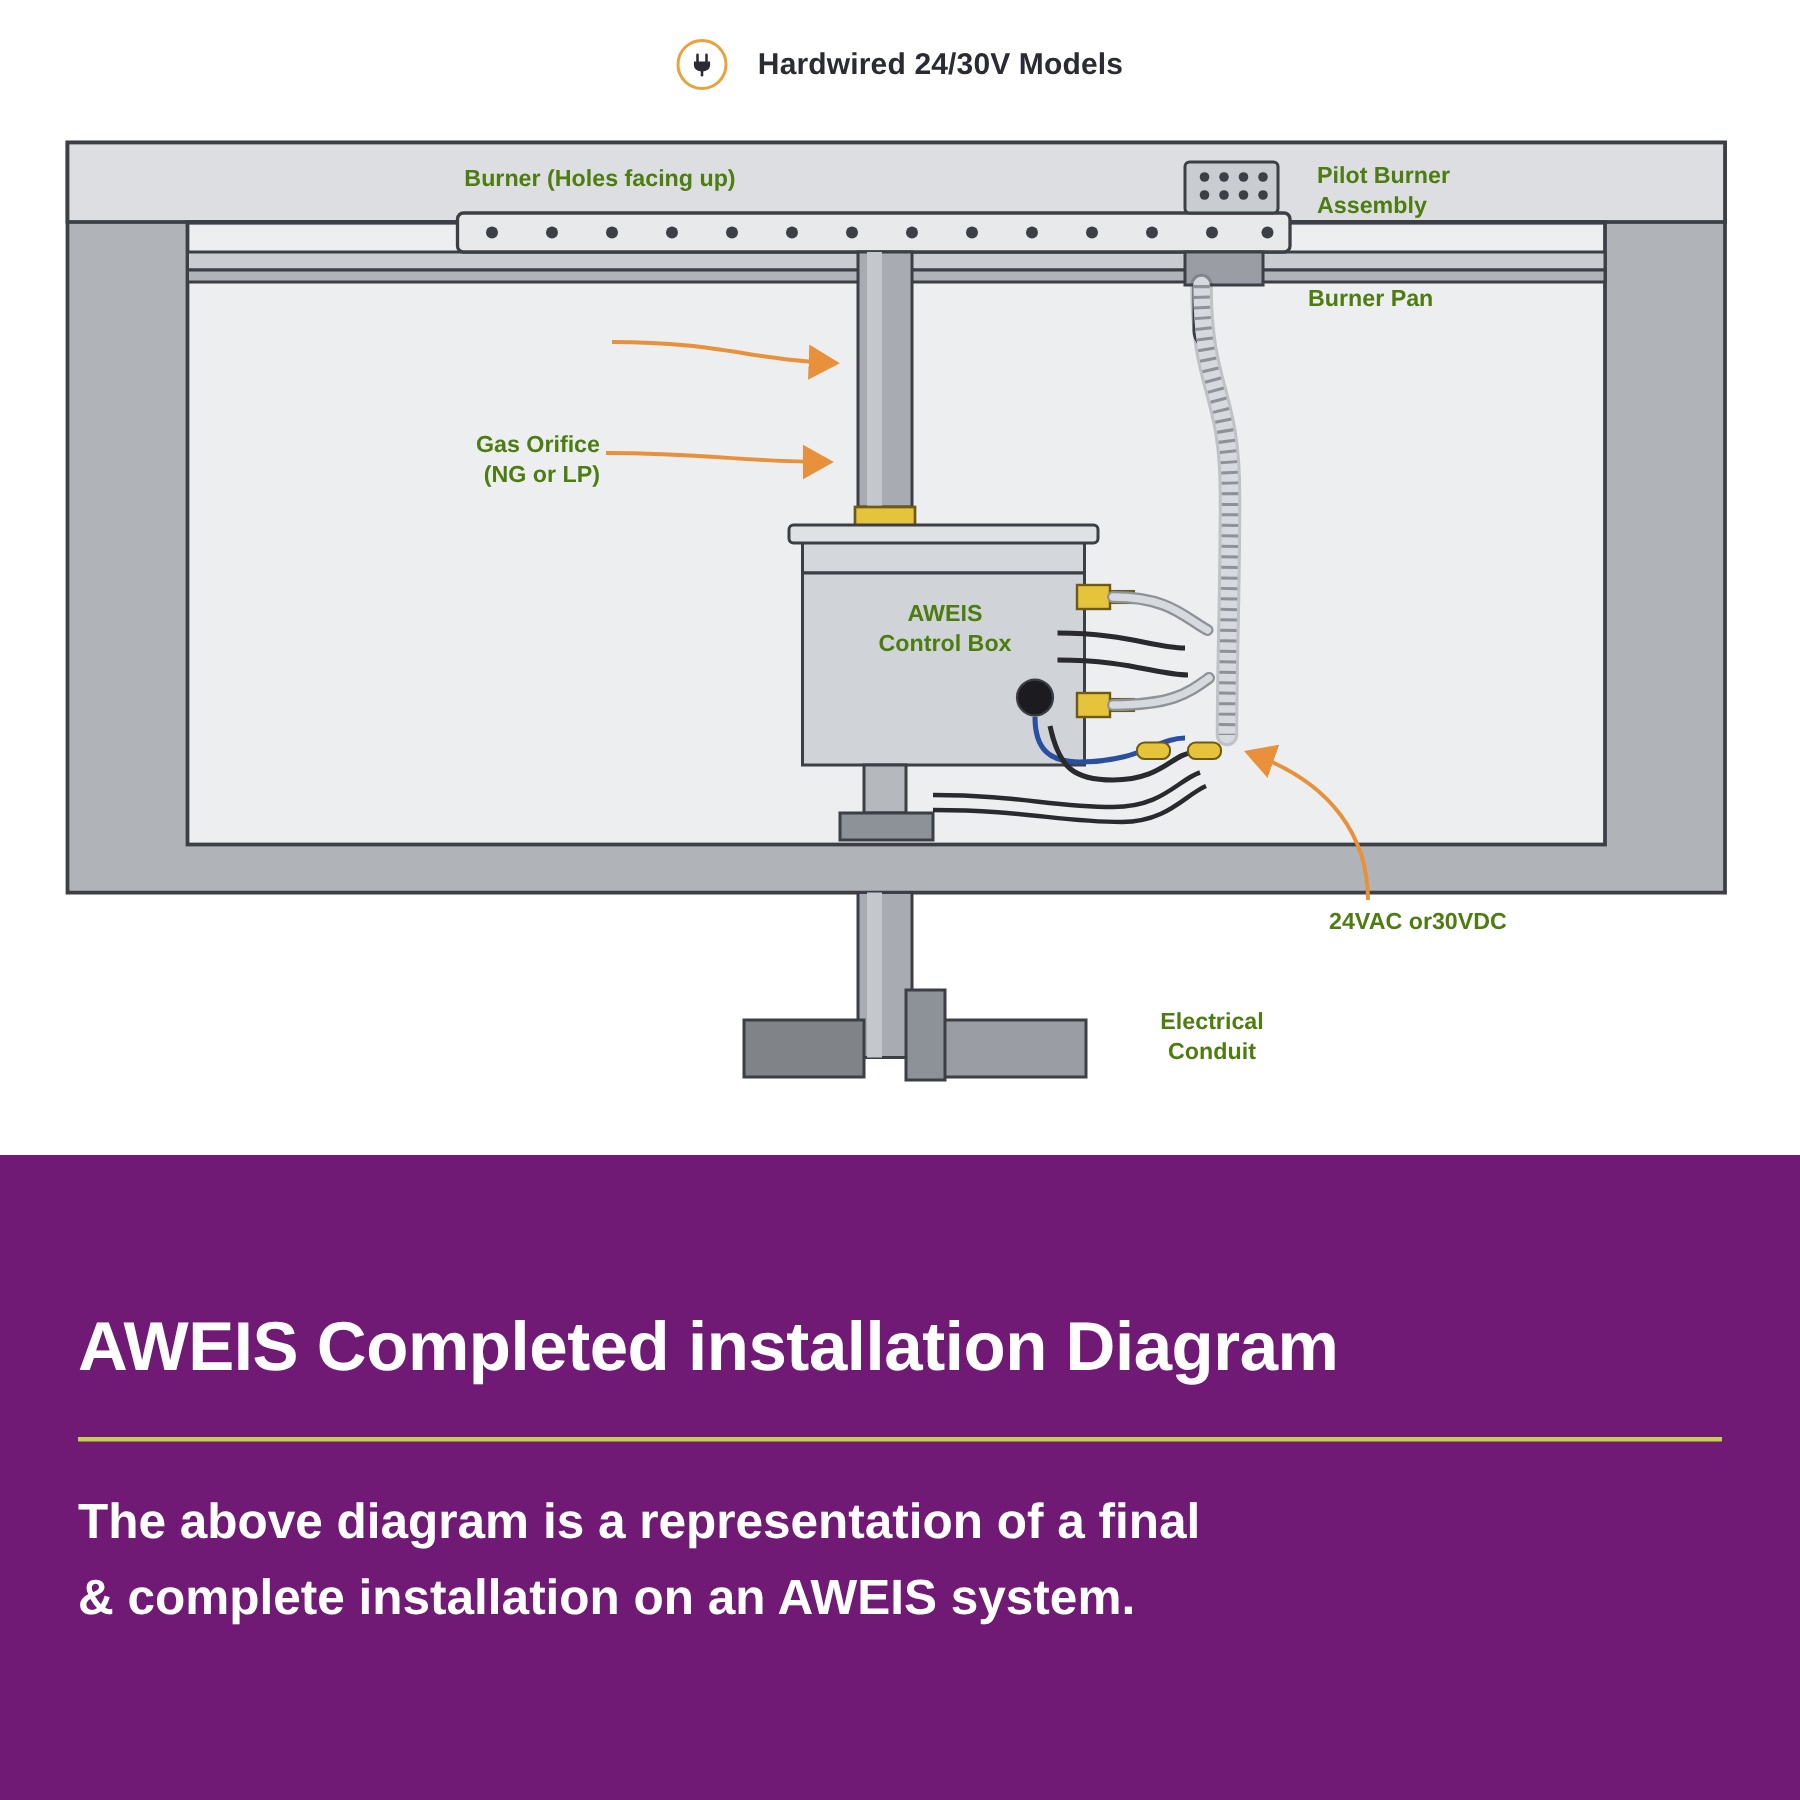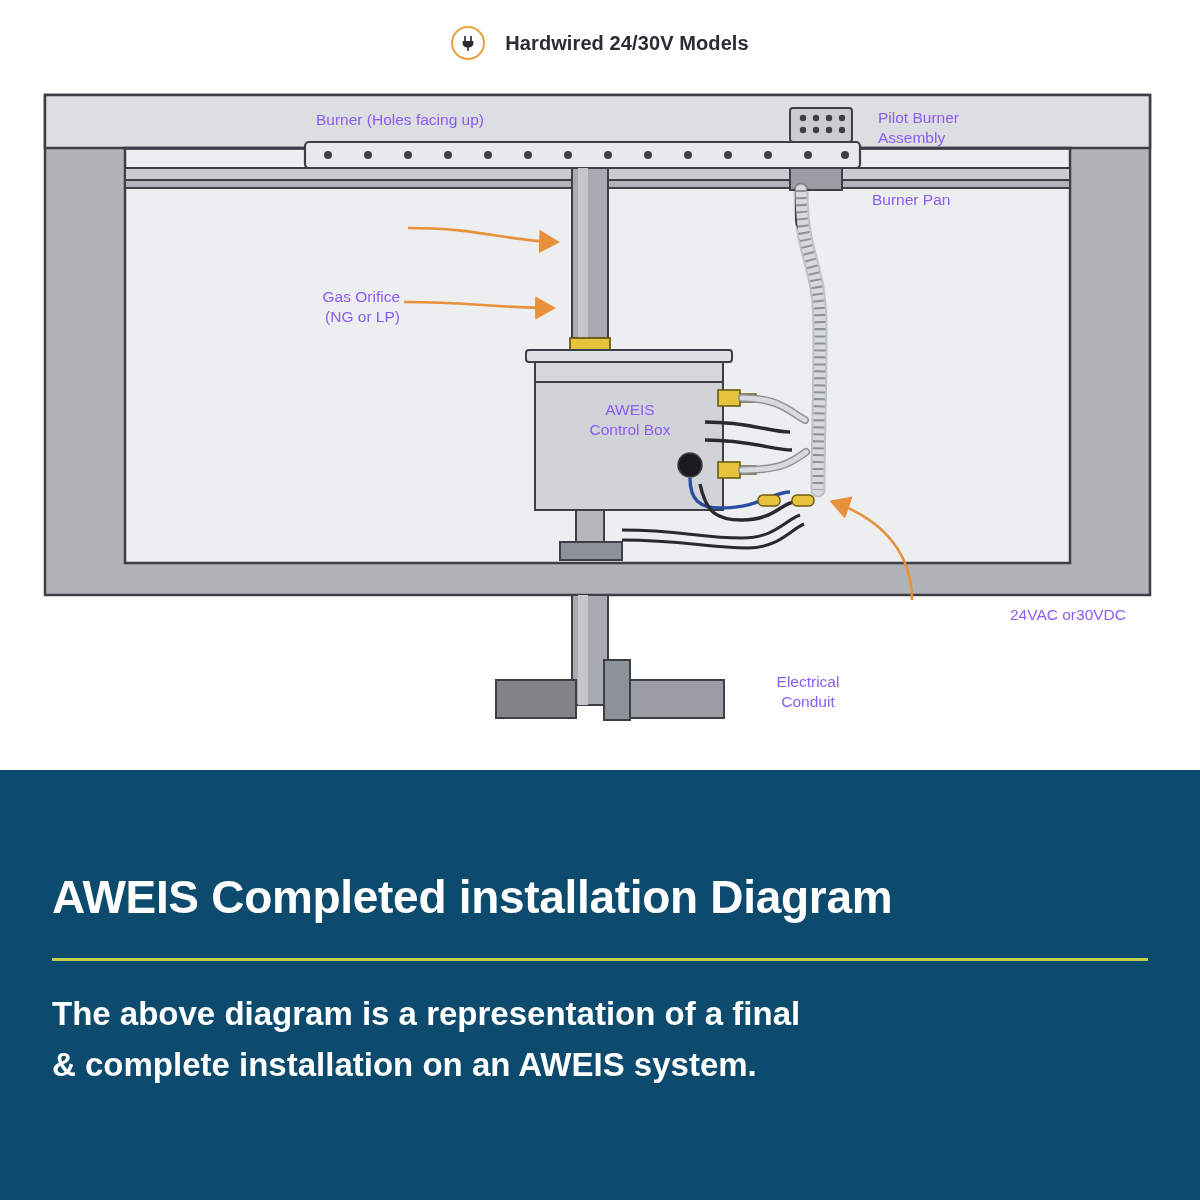--- a/index.html
+++ b/index.html
@@ -61,36 +61,36 @@
     position: absolute;
     left: 0;
     top: 60px;
     width: 1200px;
     height: 690px;
   }
 
   .lbl {
     position: absolute;
     font-size: 15.5px;
-    font-weight: normal;
-    color: #8b5cf6;
+    font-weight: bold;
+    color: #4d7c0f;
     line-height: 1.28;
     white-space: pre-line;
   }
   .lbl.right { text-align: right; }
   .lbl.center { text-align: center; }
 
   
   .caption-block {
     position: absolute;
     left: 0;
     top: 770px;
     width: 1200px;
     height: 430px;
-    background: #0c4a6e;
+    background: #701a75;
     box-sizing: border-box;
     padding: 0 52px;
   }
   .caption-title {
     position: absolute;
     left: 52px;
     top: 100px;
     font-size: 46px;
     font-weight: bold;
     color: #ffffff;
@@ -269,21 +269,21 @@
 
       <div class="lbl" style="left:872px; top:130px; width:200px;">Burner Pan</div>
 
 
       <div class="lbl right" style="left:120px; top:227px; width:280px;">Gas Orifice
 (NG or LP)</div>
 
       <div class="lbl center" style="left:545px; top:340px; width:170px;">AWEIS
 Control Box</div>
 
-      <div class="lbl" style="left:886px; top:545px; width:240px;text-align:right;">24VAC or30VDC</div>
+      <div class="lbl" style="left:886px; top:545px; width:240px;">24VAC or30VDC</div>
 
 
       <div class="lbl center" style="left:718px; top:612px; width:180px;">Electrical
 Conduit</div>
     </div>
   </div>
 
   <div class="caption-block">
     <div class="caption-title">AWEIS Completed installation Diagram</div>
     <div class="caption-rule"></div>

